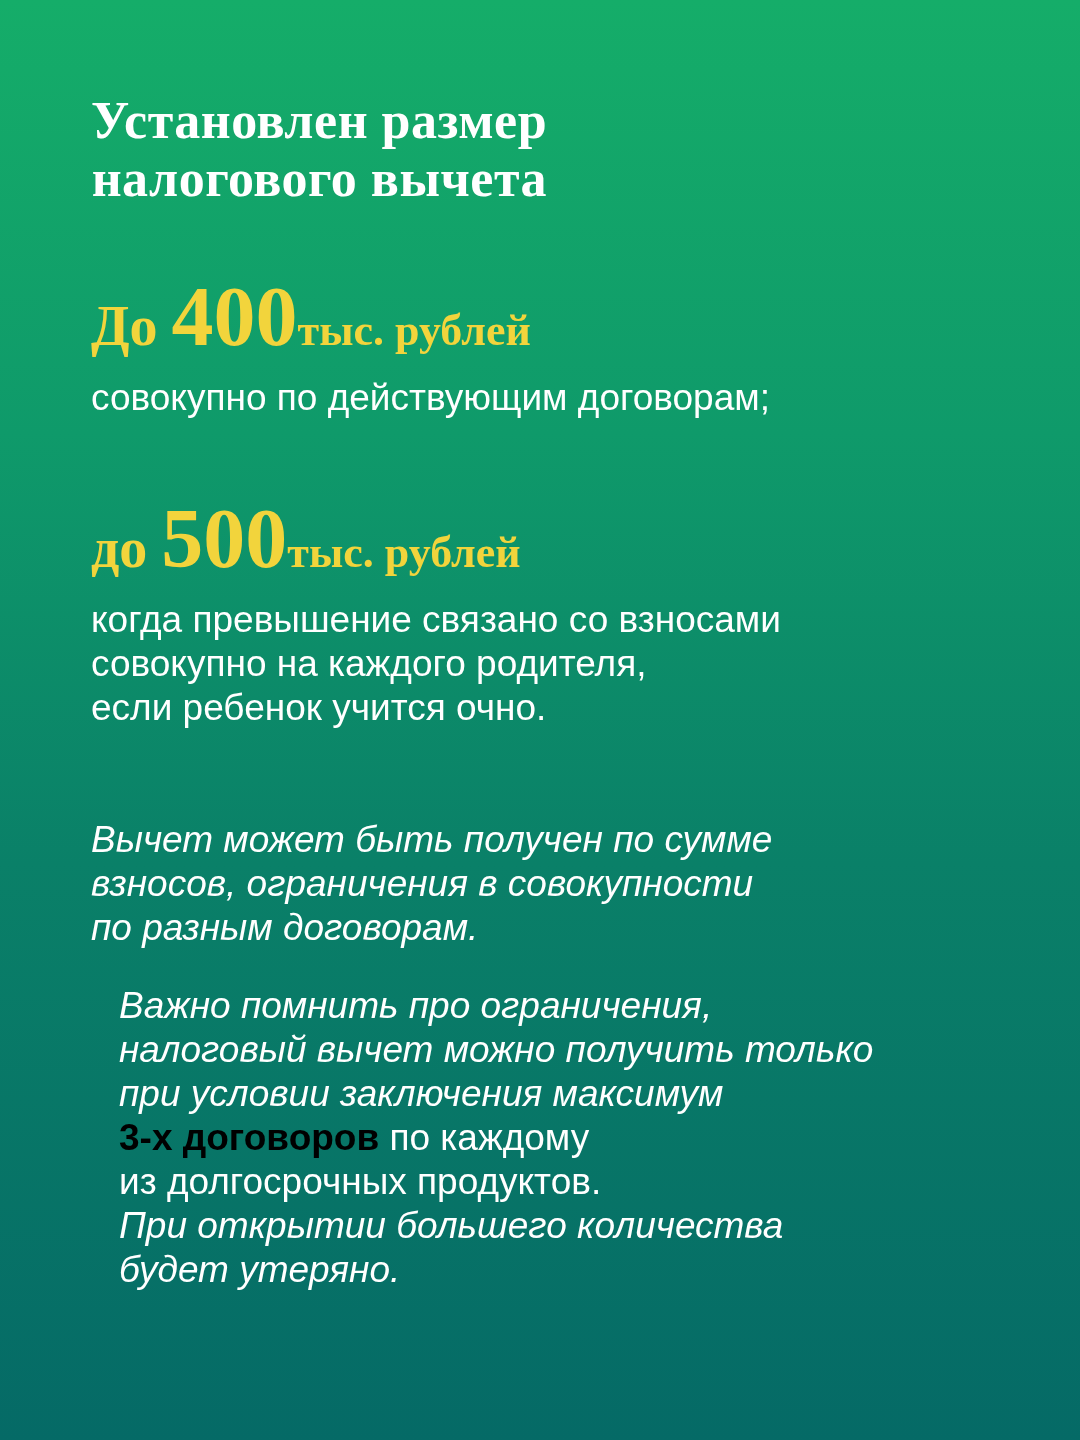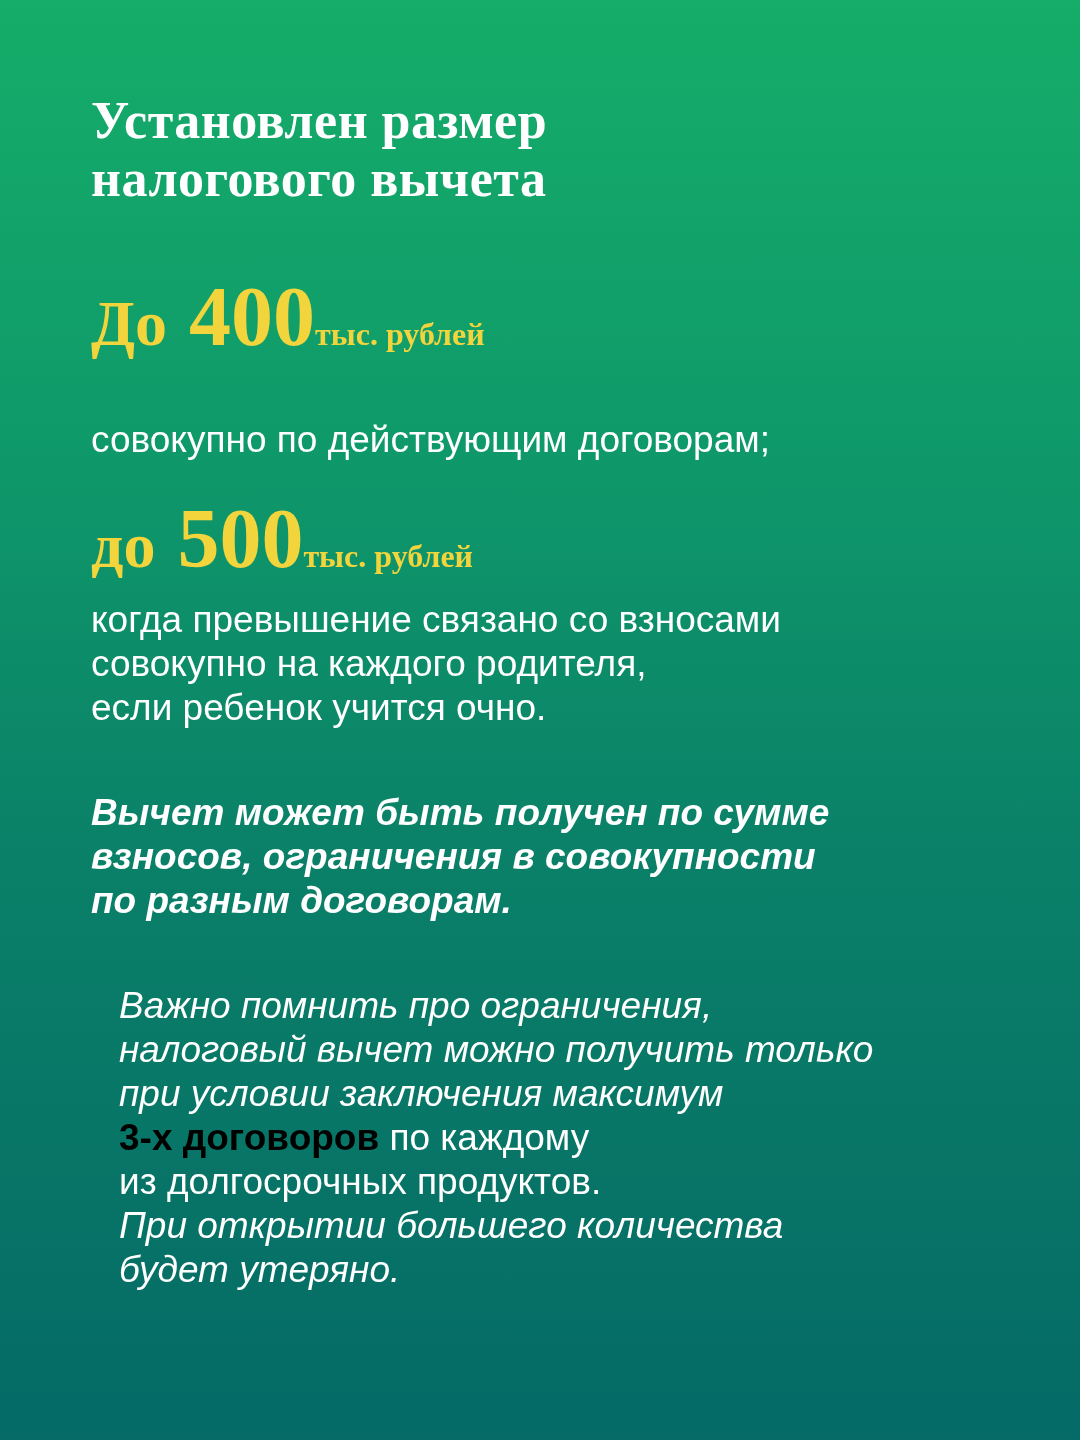--- a/index.html
+++ b/index.html
@@ -8,39 +8,40 @@
       background: linear-gradient(180deg, #15ad69 0%, #0f9a6a 30%, #0a8068 60%, #056a66 100%);
       position: relative;
       color: #ffffff;
     }
     .content { position: absolute; left: 91px; top: 0; width: 940px; }
     .title {
       position: absolute; top: 92px; left: 0;
       font-family: "Liberation Serif", "DejaVu Serif", serif;
       font-weight: bold; font-size: 52px; line-height: 58px; letter-spacing: 0.5px;
       margin: 0;
+      text-align: right;
     }
     .amount {
       position: absolute; left: 0;
       font-family: "Liberation Serif", "DejaVu Serif", serif;
       font-weight: bold; color: #f2d43c; white-space: nowrap;
     }
-    .amount .pre { font-size: 64px; margin-right: 22px; }
+    .amount .pre { font-size: 56px; margin-right: 14px; }
     .amount .num { font-size: 84px; margin-right: 0; }
-    .amount .unit { font-size: 32px; }
+    .amount .unit { font-size: 44px; }
     .amt1 { top: 268px; }
     .amt2 { top: 490px; text-align: center; }
     .sans {
       position: absolute; left: 0;
       font-family: "Liberation Sans", "DejaVu Sans", sans-serif;
       font-size: 37px; line-height: 44px; margin: 0; white-space: nowrap;
     }
-    .p1 { top: 376px; margin-top: 42px; }
+    .p1 { top: 376px; }
     .p2 { top: 598px; }
-    .p3 { top: 791px; font-style: italic; font-weight: bold; }
+    .p3 { top: 818px; font-style: italic; }
     .p4 { top: 984px; margin-left: 28px; }
     .line { display: block; }
     .it { font-style: italic; }
     .hl { color: #000000; font-weight: bold; font-style: normal; }
   </style>
 </head>
 <body>
 
 <div class="content">
   <h1 class="title">

